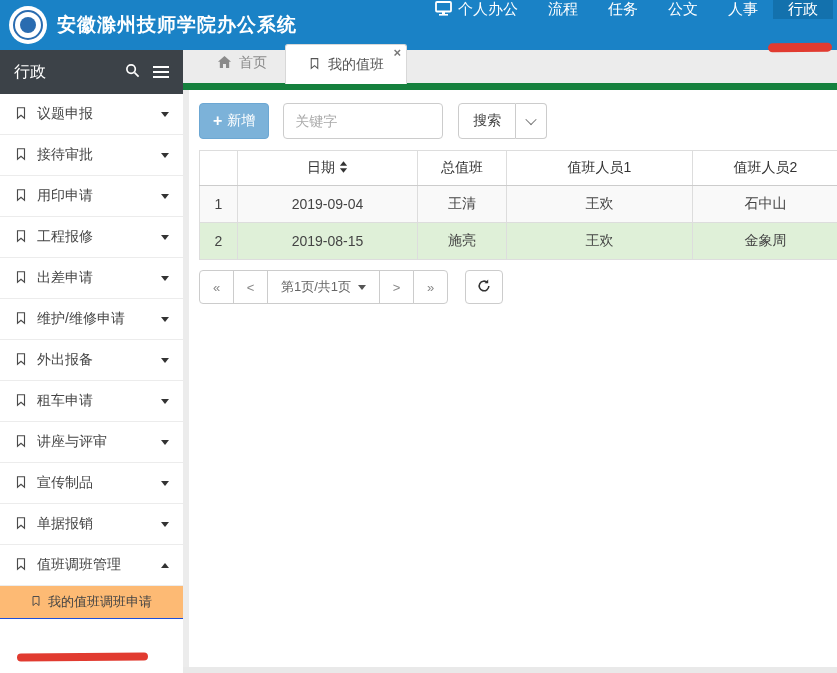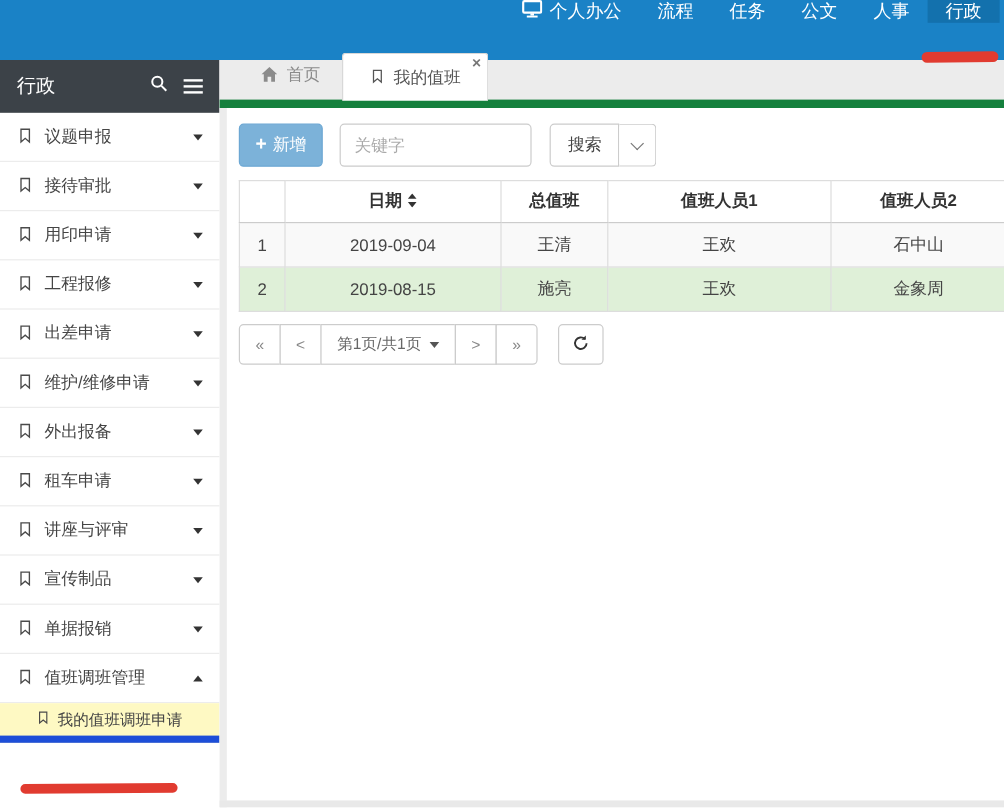--- a/index.html
+++ b/index.html
@@ -29,21 +29,21 @@
   .sidebar-header .hdr-icons { margin-left:auto; display:flex; align-items:center; gap:13px; }
   .hamburger { display:inline-flex; flex-direction:column; gap:3px; }
   .hamburger i { width:16px; height:2px; background:#fff; }
   .menu-item { height:41px; border-bottom:1px solid #ececec; display:flex;
     align-items:center; gap:9px; padding:0 14px; font-size:14px; color:#454545; cursor:pointer; }
   .menu-item .caret { margin-left:auto; }
   .caret-down { width:0; height:0; border-left:4px solid transparent;
     border-right:4px solid transparent; border-top:5px solid #333; }
   .caret-up { width:0; height:0; border-left:4px solid transparent;
     border-right:4px solid transparent; border-bottom:5px solid #333; }
-  .sub-item { height:33px; background:#fef9c3; border-bottom:6px solid #1d4ed8;
+  .sub-item { height:33px; background:#fdba74; border-bottom:1px solid #1d4ed8;
     display:flex; align-items:center; gap:6px; padding:0 10px 0 30px; font-size:13px;
     color:#444; cursor:pointer; }
   .bookmark-icon { flex:0 0 auto; color:#4a4a4a; }
   
   .main { position:absolute; top:50px; left:183px; right:0; bottom:0; background:#fff; }
   .left-gutter { position:absolute; top:40px; left:0; bottom:0; width:6px; background:#ececec; }
   .bottom-strip { position:absolute; left:0; right:0; bottom:0; height:6px; background:#e9e9e9; }
   .tabbar { height:40px; background:#ececec; border-bottom:7px solid #15803d;
     display:flex; align-items:flex-end; padding-left:16px; }
   .tab { height:40px; display:flex; align-items:center; gap:7px; padding:0 18px;
@@ -66,21 +66,21 @@
   .btn-search { height:36px; padding:0 14px; background:#fff; border:1px solid #ccc;
     border-radius:4px 0 0 4px; font-size:14px; color:#444; cursor:pointer; font-family:inherit; }
   .btn-search-caret { height:36px; width:31px; background:#fff; border:1px solid #ccc;
     border-left:none; border-radius:0 4px 4px 0; display:inline-flex; align-items:center;
     justify-content:center; cursor:pointer; }
   .chev-down { width:8px; height:8px; border-right:1.6px solid #777; border-bottom:1.6px solid #777;
     transform:rotate(45deg) translate(-1px,-1px); }
   
   table.grid { border-collapse:collapse; margin-top:11px; width:639px; font-size:14px;
     table-layout:fixed; }
-  .grid th { height:35px; border:1px solid #ddd; border-bottom-color:#ccc; font-weight:bold;
+  .grid th { height:35px; border:1px solid #ddd; border-bottom-color:#ccc; font-weight:normal;
     color:#333; background:#fff; }
   .grid td { height:37px; border:1px solid #ddd; text-align:center; color:#444; }
   .grid tr.row-odd td { background:#f9f9f9; }
   .grid tr.row-success td { background:#dff0d8; }
   .sort-icon { display:inline-block; vertical-align:-1px; margin-left:4px; }
   
   .pager-row { margin-top:10px; display:flex; align-items:center; }
   .pager { display:inline-flex; }
   .pg-btn { height:34px; min-width:35px; padding:0 10px; background:#fff; border:1px solid #ccc;
     color:#888; font-size:13px; display:inline-flex; align-items:center; justify-content:center;
@@ -95,20 +95,28 @@
   .annot { position:absolute; background:#e13b30; z-index:50; }
   .annot-nav { left:768px; top:43px; width:64px; height:9px; border-radius:6px;
     transform:rotate(-0.6deg); }
   .annot-side { left:17px; top:653px; width:131px; height:8px; border-radius:5px;
     transform:rotate(-0.4deg); }
 </style>
 </head>
 <body>
 
 <div class="navbar">
+  <div class="brand">
+    <div class="logo">
+      <div class="logo-inner">
+        <div class="logo-core"></div>
+      </div>
+    </div>
+    <div class="brand-title">安徽滁州技师学院办公系统</div>
+  </div>
   <div class="nav-menu">
     <div class="nav-item">
       <span>
         <svg width="17" height="15" viewBox="0 0 17 15">
             <rect x="1" y="1" width="15" height="9.5" rx="1" fill="none" stroke="#fff" stroke-width="1.8"></rect>
             <rect x="7" y="11" width="3" height="2" fill="#fff"></rect>
             <rect x="4" y="13" width="9" height="1.6" fill="#fff"></rect>
           </svg>
       </span>
       <span>个人办公</span>

